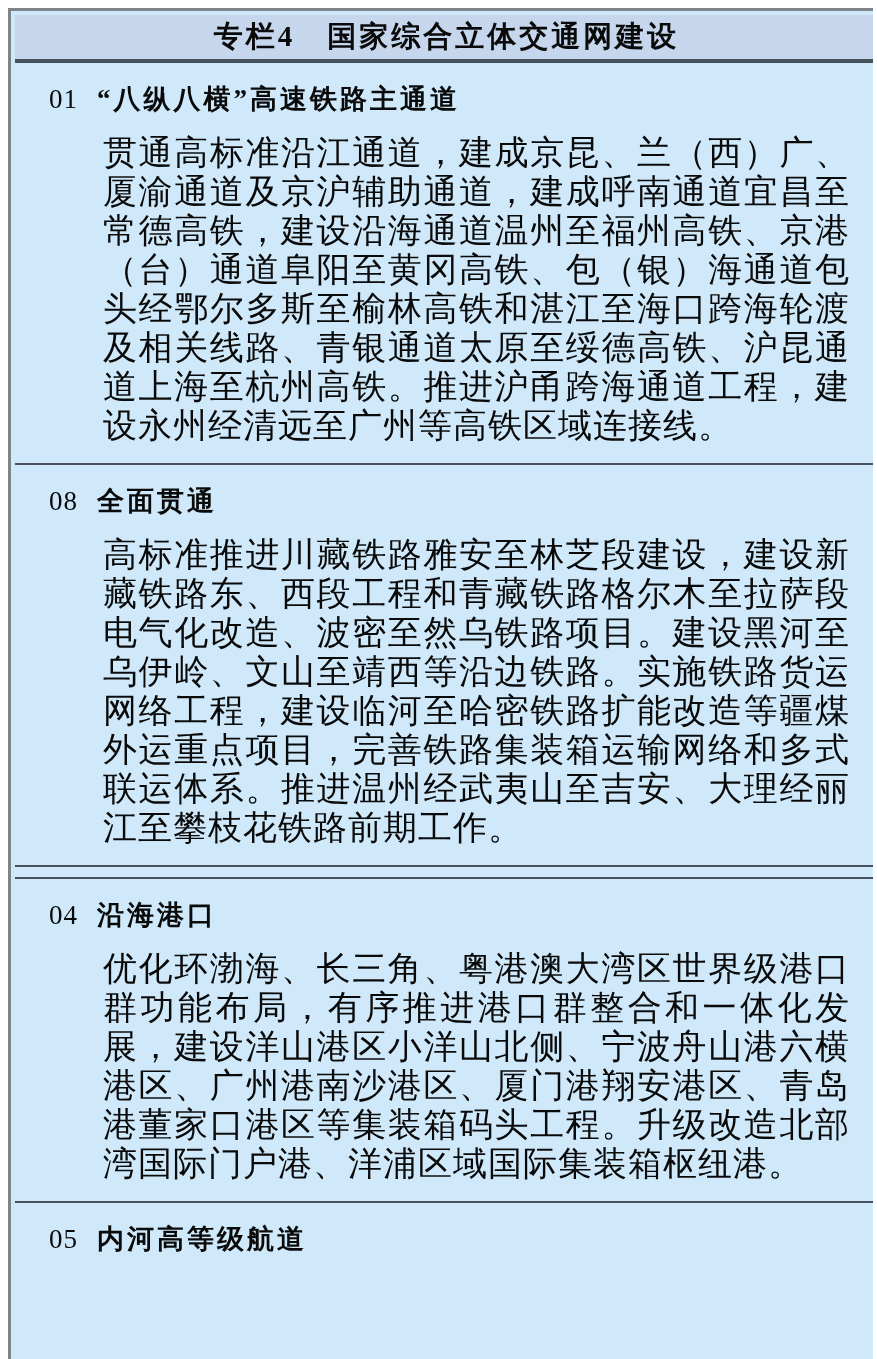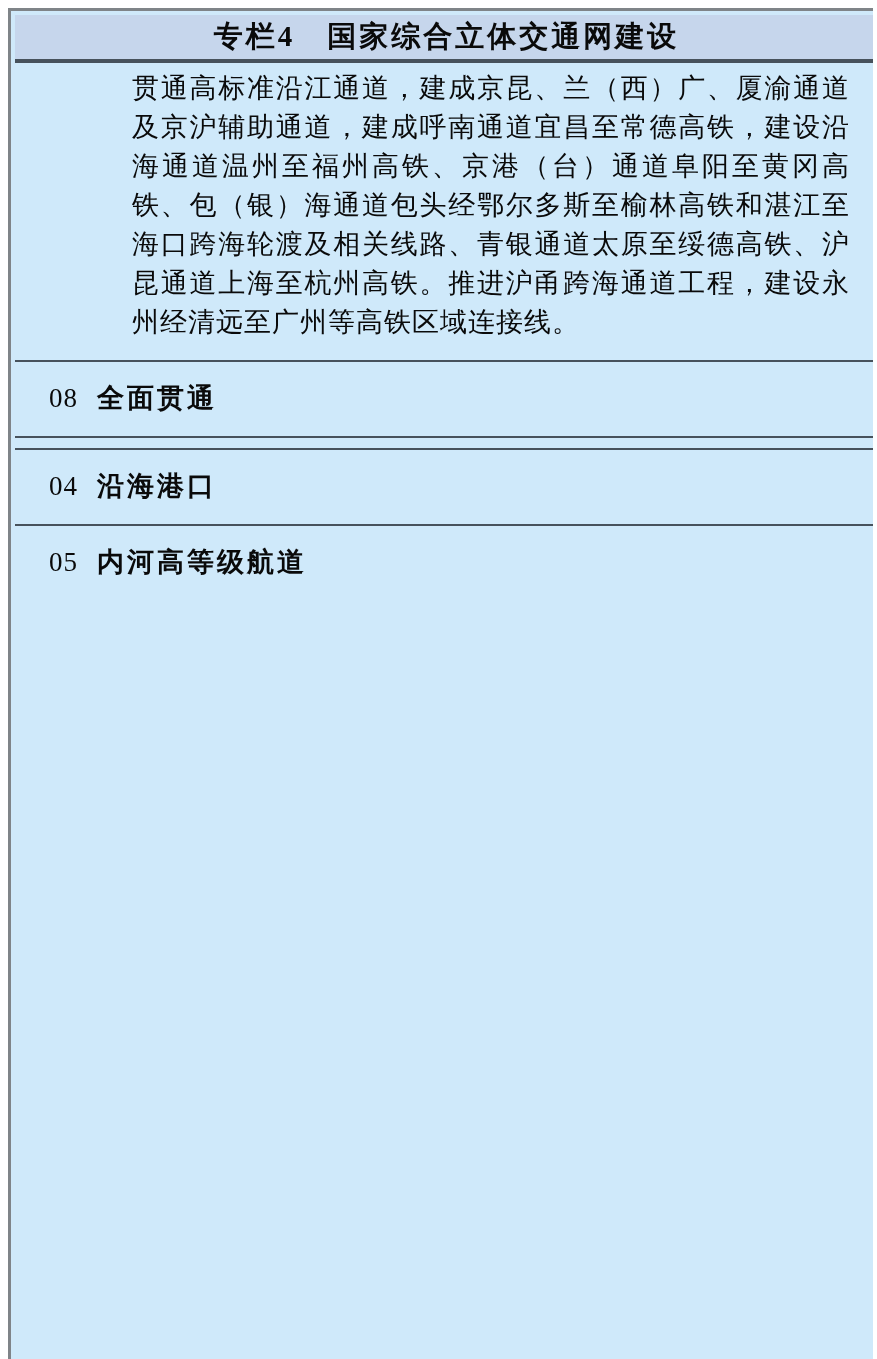--- a/index.html
+++ b/index.html
@@ -47,55 +47,61 @@
     width: 48px;
     flex: 0 0 48px;
     letter-spacing: 1px;
   }
   .section-heading {
     font-size: 27px;
     font-weight: bold;
     letter-spacing: 3px;
   }
   .section-body {
-    font-size: 27px;
+    font-size: 34px;
     line-height: 39px;
     letter-spacing: 1px;
     text-align: justify;
-    margin: 2px 24px 4px 113px;
+    margin: 2px 24px 4px 84px;
   }
 </style>
 </head>
 <body>
 
 <div class="panel">
 
   <div class="panel-header">
     <div class="title">专栏4　国家综合立体交通网建设</div>
   </div>
 
   <div class="section">
+    <div class="section-head">
+      <span class="section-number">01</span>
+      <span class="section-heading">“八纵八横”高速铁路主通道</span>
+    </div>
     <div class="section-body">贯通高标准沿江通道，建成京昆、兰（西）广、厦渝通道及京沪辅助通道，建成呼南通道宜昌至常德高铁，建设沿海通道温州至福州高铁、京港（台）通道阜阳至黄冈高铁、包（银）海通道包头经鄂尔多斯至榆林高铁和湛江至海口跨海轮渡及相关线路、青银通道太原至绥德高铁、沪昆通道上海至杭州高铁。推进沪甬跨海通道工程，建设永州经清远至广州等高铁区域连接线。</div>
   </div>
 
   <div class="section">
     <div class="section-head">
       <span class="section-number">08</span>
       <span class="section-heading">全面贯通</span>
     </div>
+    <div class="section-body">高标准推进川藏铁路雅安至林芝段建设，建设新藏铁路东、西段工程和青藏铁路格尔木至拉萨段电气化改造、波密至然乌铁路项目。建设黑河至乌伊岭、文山至靖西等沿边铁路。实施铁路货运网络工程，建设临河至哈密铁路扩能改造等疆煤外运重点项目，完善铁路集装箱运输网络和多式联运体系。推进温州经武夷山至吉安、大理经丽江至攀枝花铁路前期工作。</div>
   </div>
 
   <div class="section">
   </div>
 
   <div class="section">
     <div class="section-head">
       <span class="section-number">04</span>
       <span class="section-heading">沿海港口</span>
     </div>
+    <div class="section-body">优化环渤海、长三角、粤港澳大湾区世界级港口群功能布局，有序推进港口群整合和一体化发展，建设洋山港区小洋山北侧、宁波舟山港六横港区、广州港南沙港区、厦门港翔安港区、青岛港董家口港区等集装箱码头工程。升级改造北部湾国际门户港、洋浦区域国际集装箱枢纽港。</div>
   </div>
 
   <div class="section">
     <div class="section-head">
       <span class="section-number">05</span>
       <span class="section-heading">内河高等级航道</span>
     </div>
 
   </div>
 

